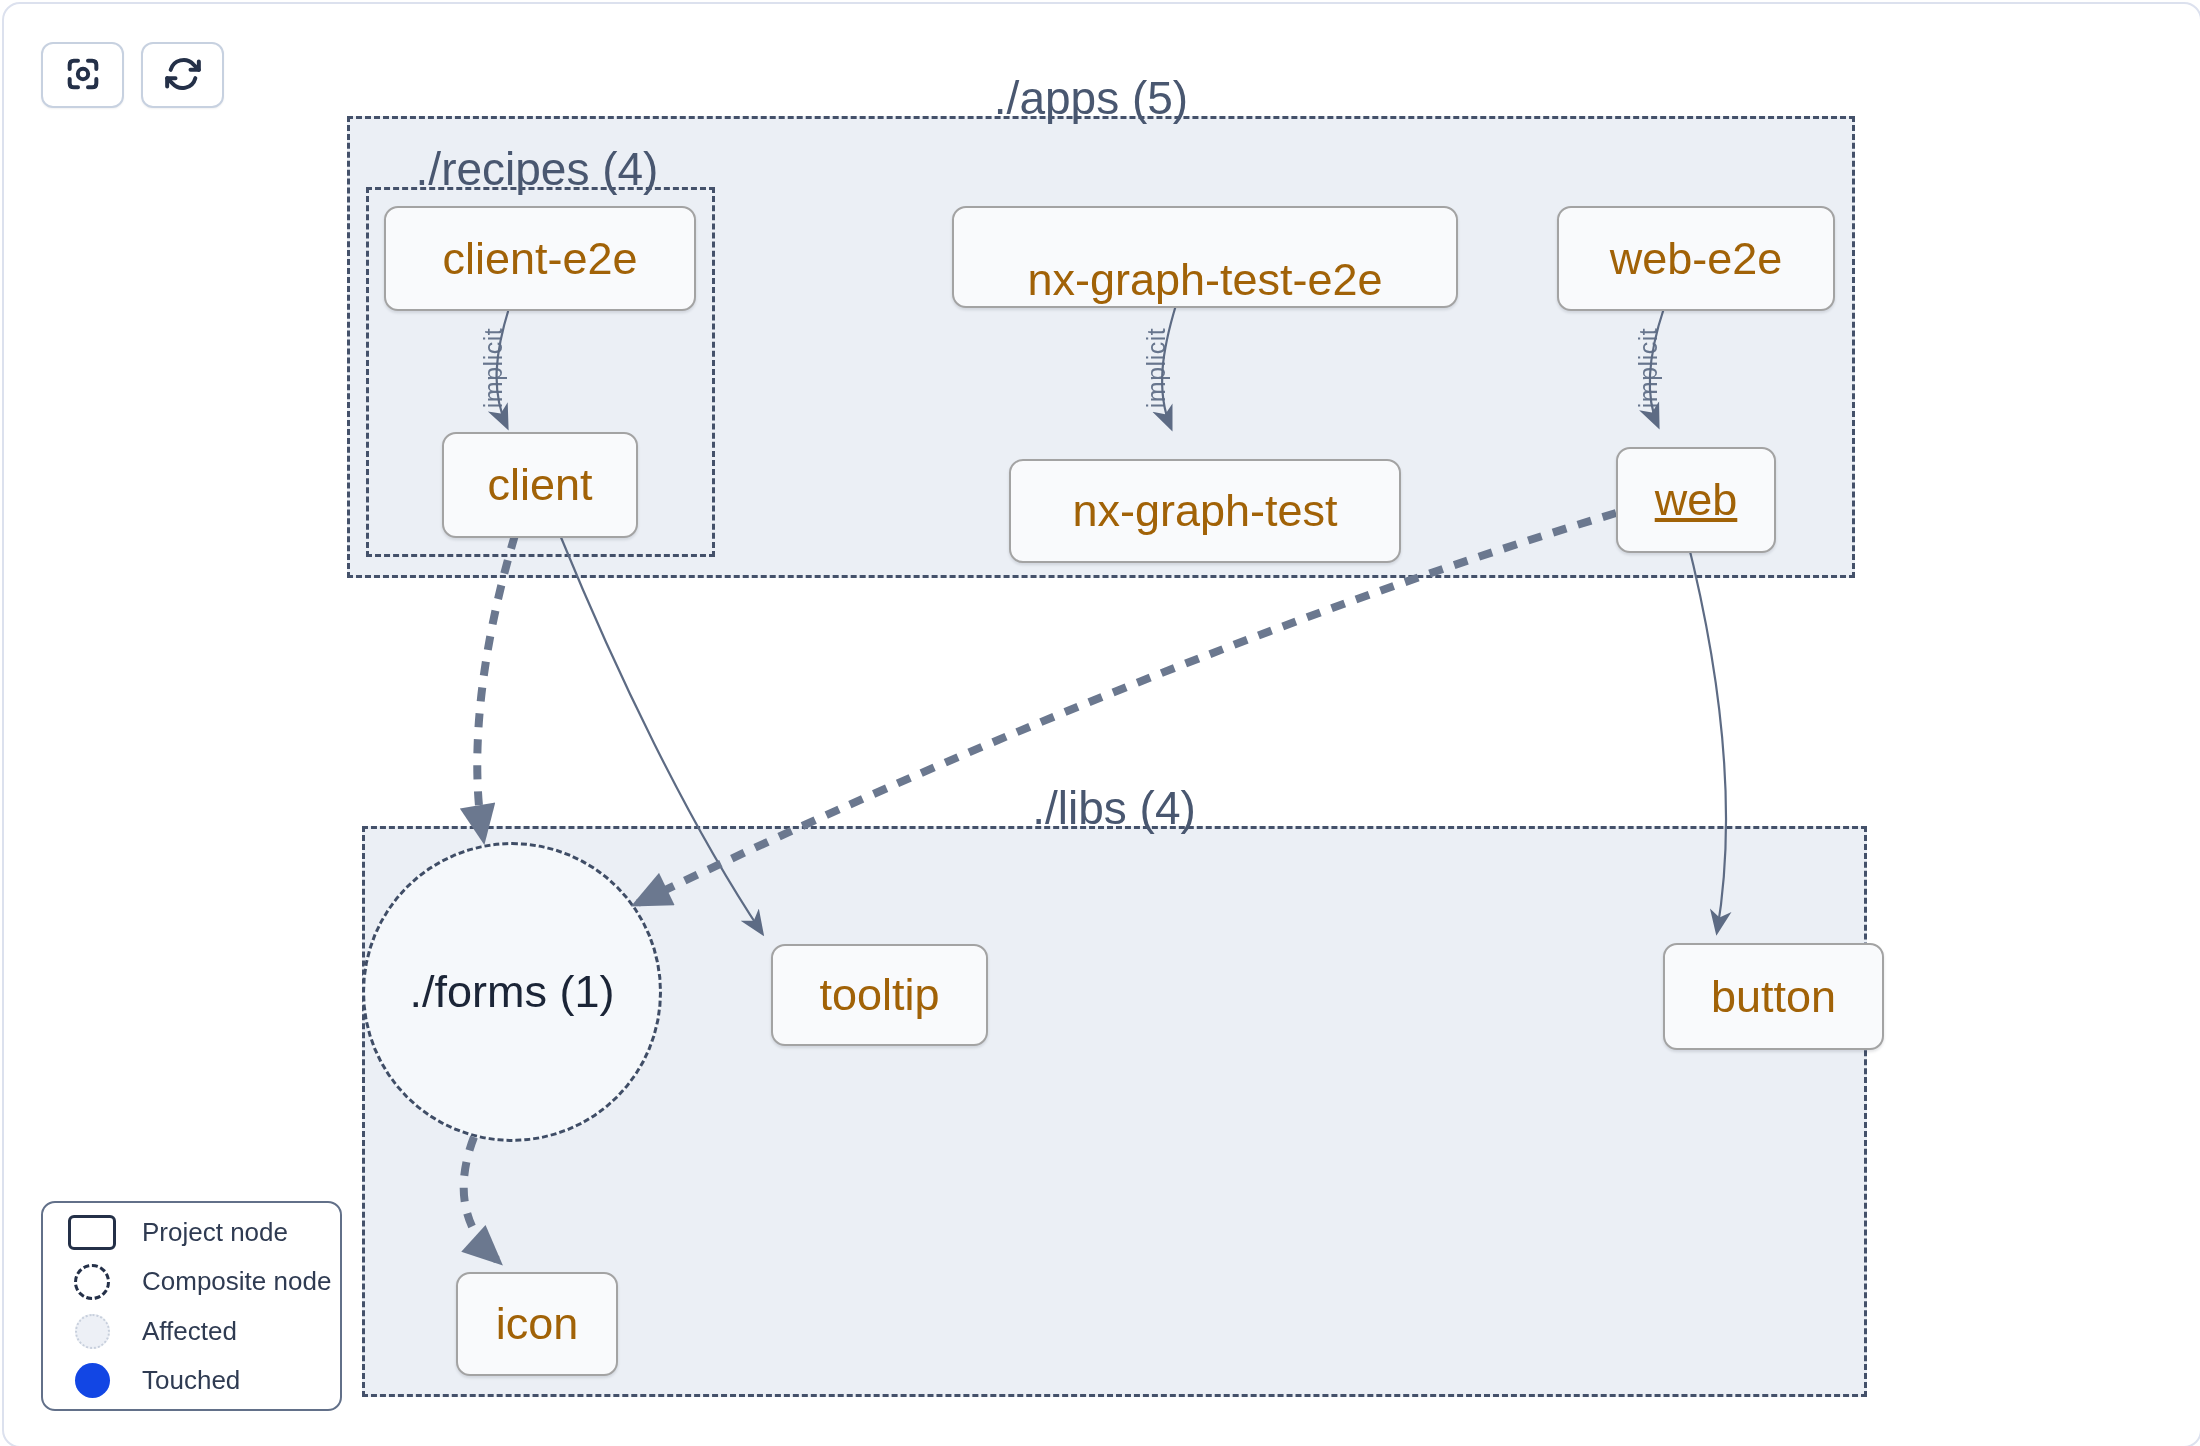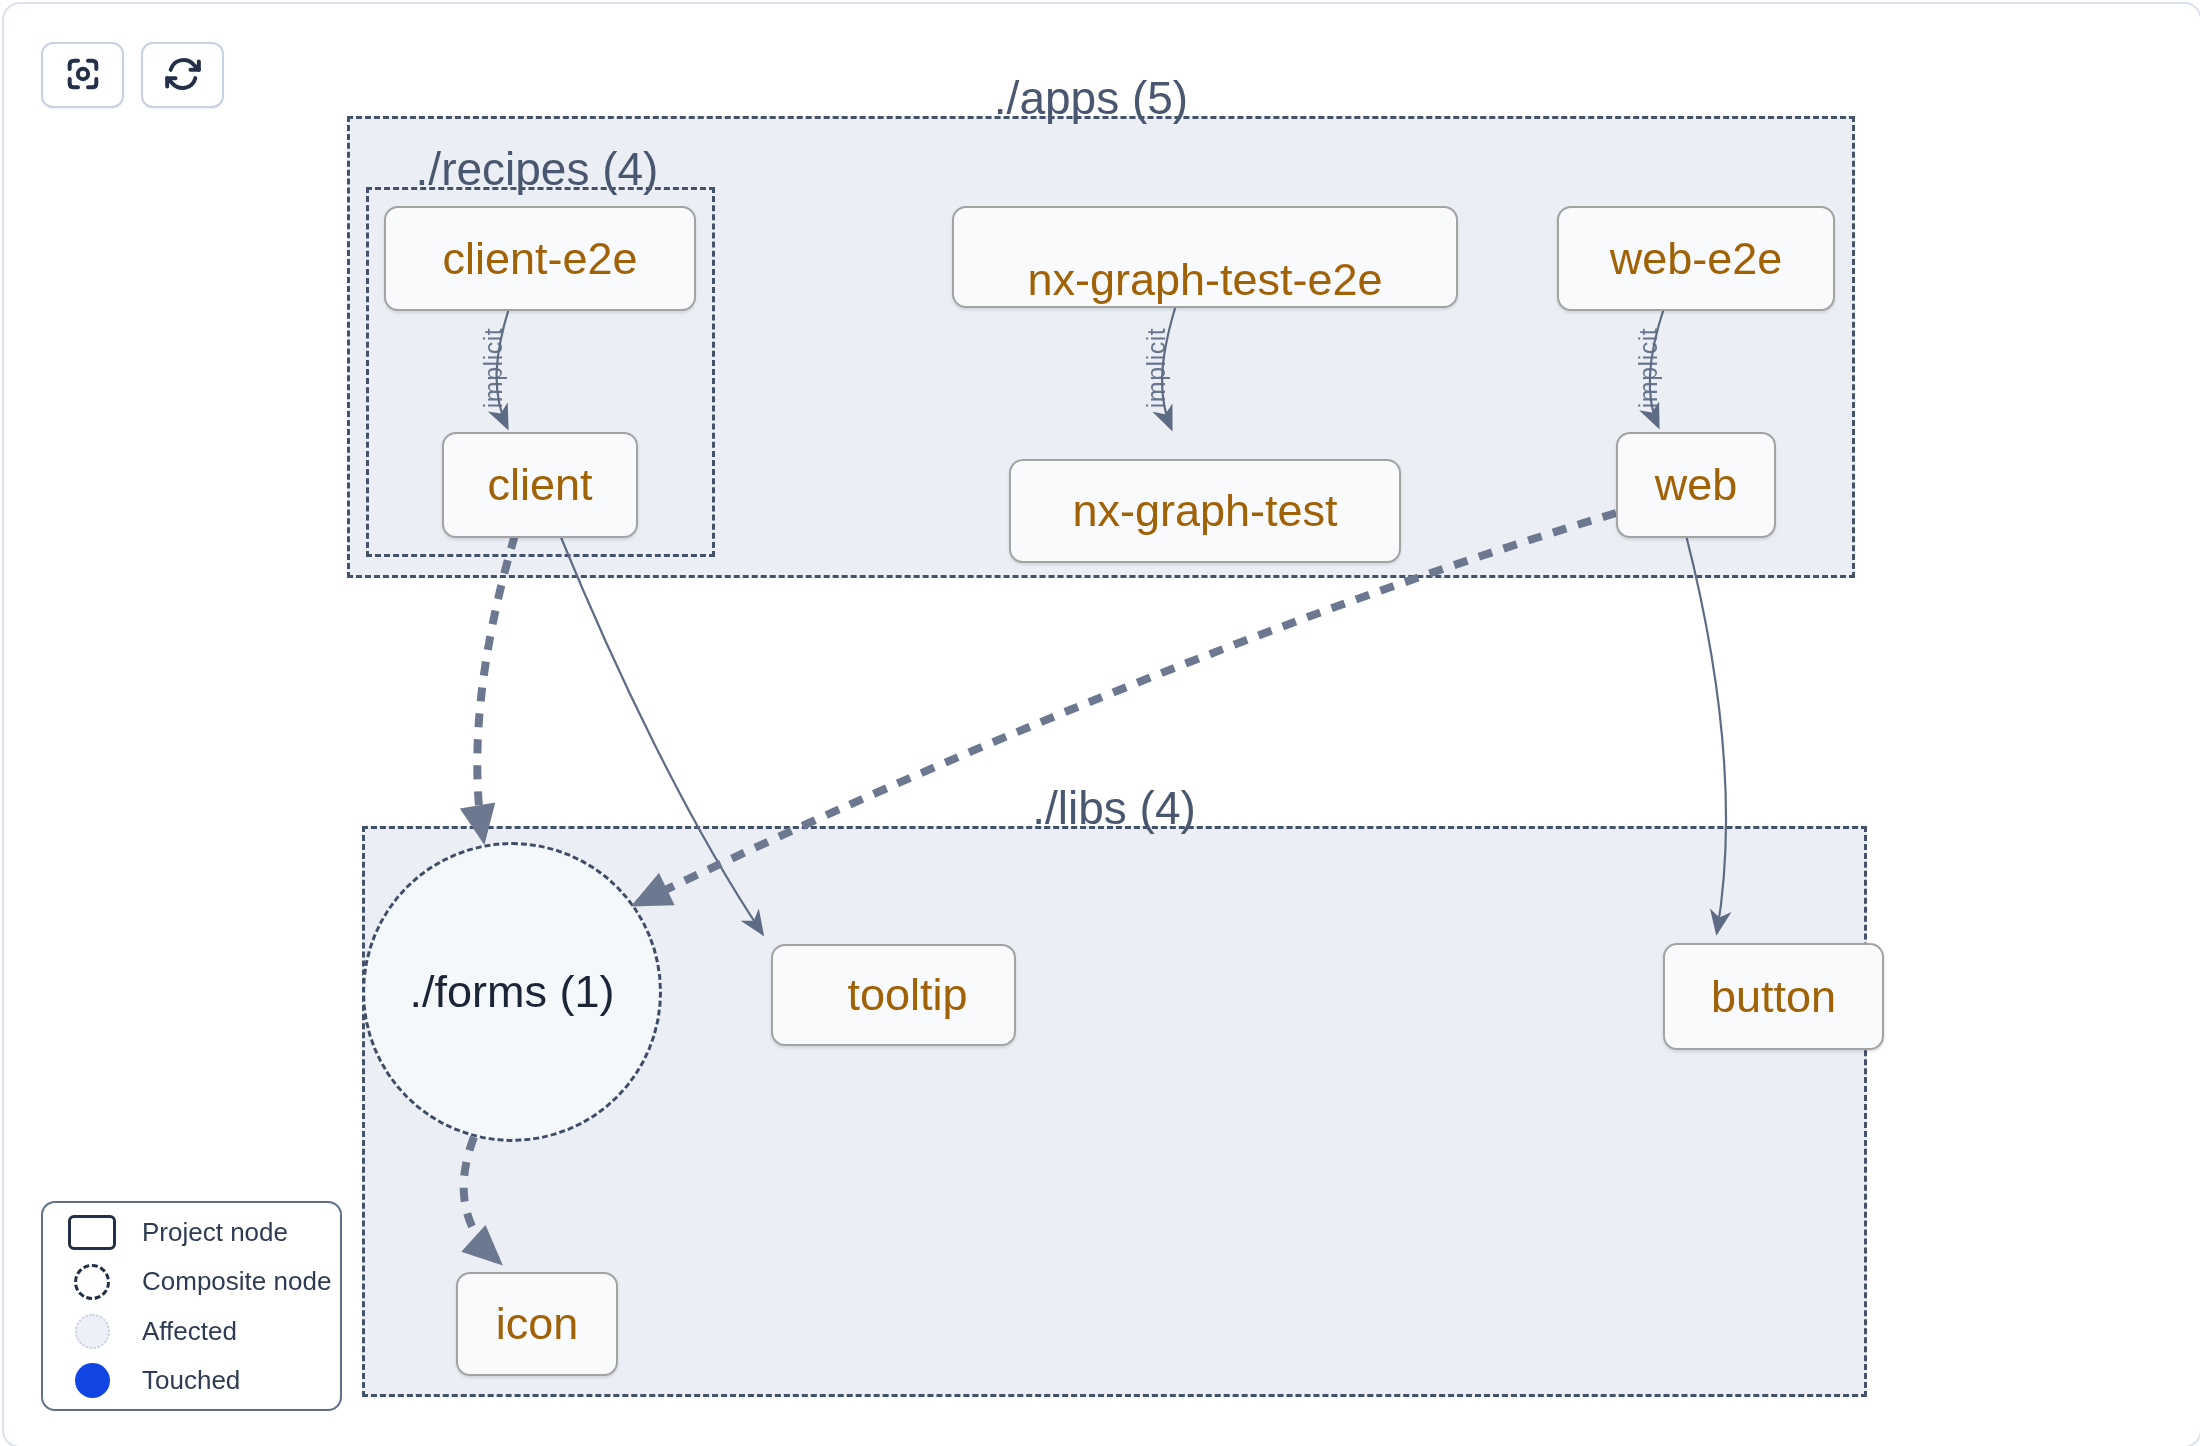--- a/index.html
+++ b/index.html
@@ -104,24 +104,24 @@
   </div>
   <div class="node" style="left:1553px;top:202px;width:274px;height:101px;">
     <span>web-e2e</span>
   </div>
   <div class="node" style="left:438px;top:428px;width:192px;height:102px;">
     <span>client</span>
   </div>
   <div class="node" style="left:1005px;top:455px;width:388px;height:100px;">
     <span>nx-graph-test</span>
   </div>
-  <div class="node" style="left:1612px;top:428px;width:156px;height:102px;">
+  <div class="node" style="left:1612px;top:443px;width:156px;height:102px;text-decoration:underline;">
     <span>web</span>
   </div>
-  <div class="node" style="left:767px;top:940px;width:213px;height:98px;padding-left:28px;">
+  <div class="node" style="left:767px;top:940px;width:213px;height:98px;">
     <span>tooltip</span>
   </div>
   <div class="node" style="left:1623px;top:939px;width:217px;height:103px;margin-left:36px;">
     <span>button</span>
   </div>
   <div class="node" style="left:452px;top:1268px;width:158px;height:100px;">
     <span>icon</span>
   </div>
 
   <button class="tool-btn" style="left:37px;top:38px;">

